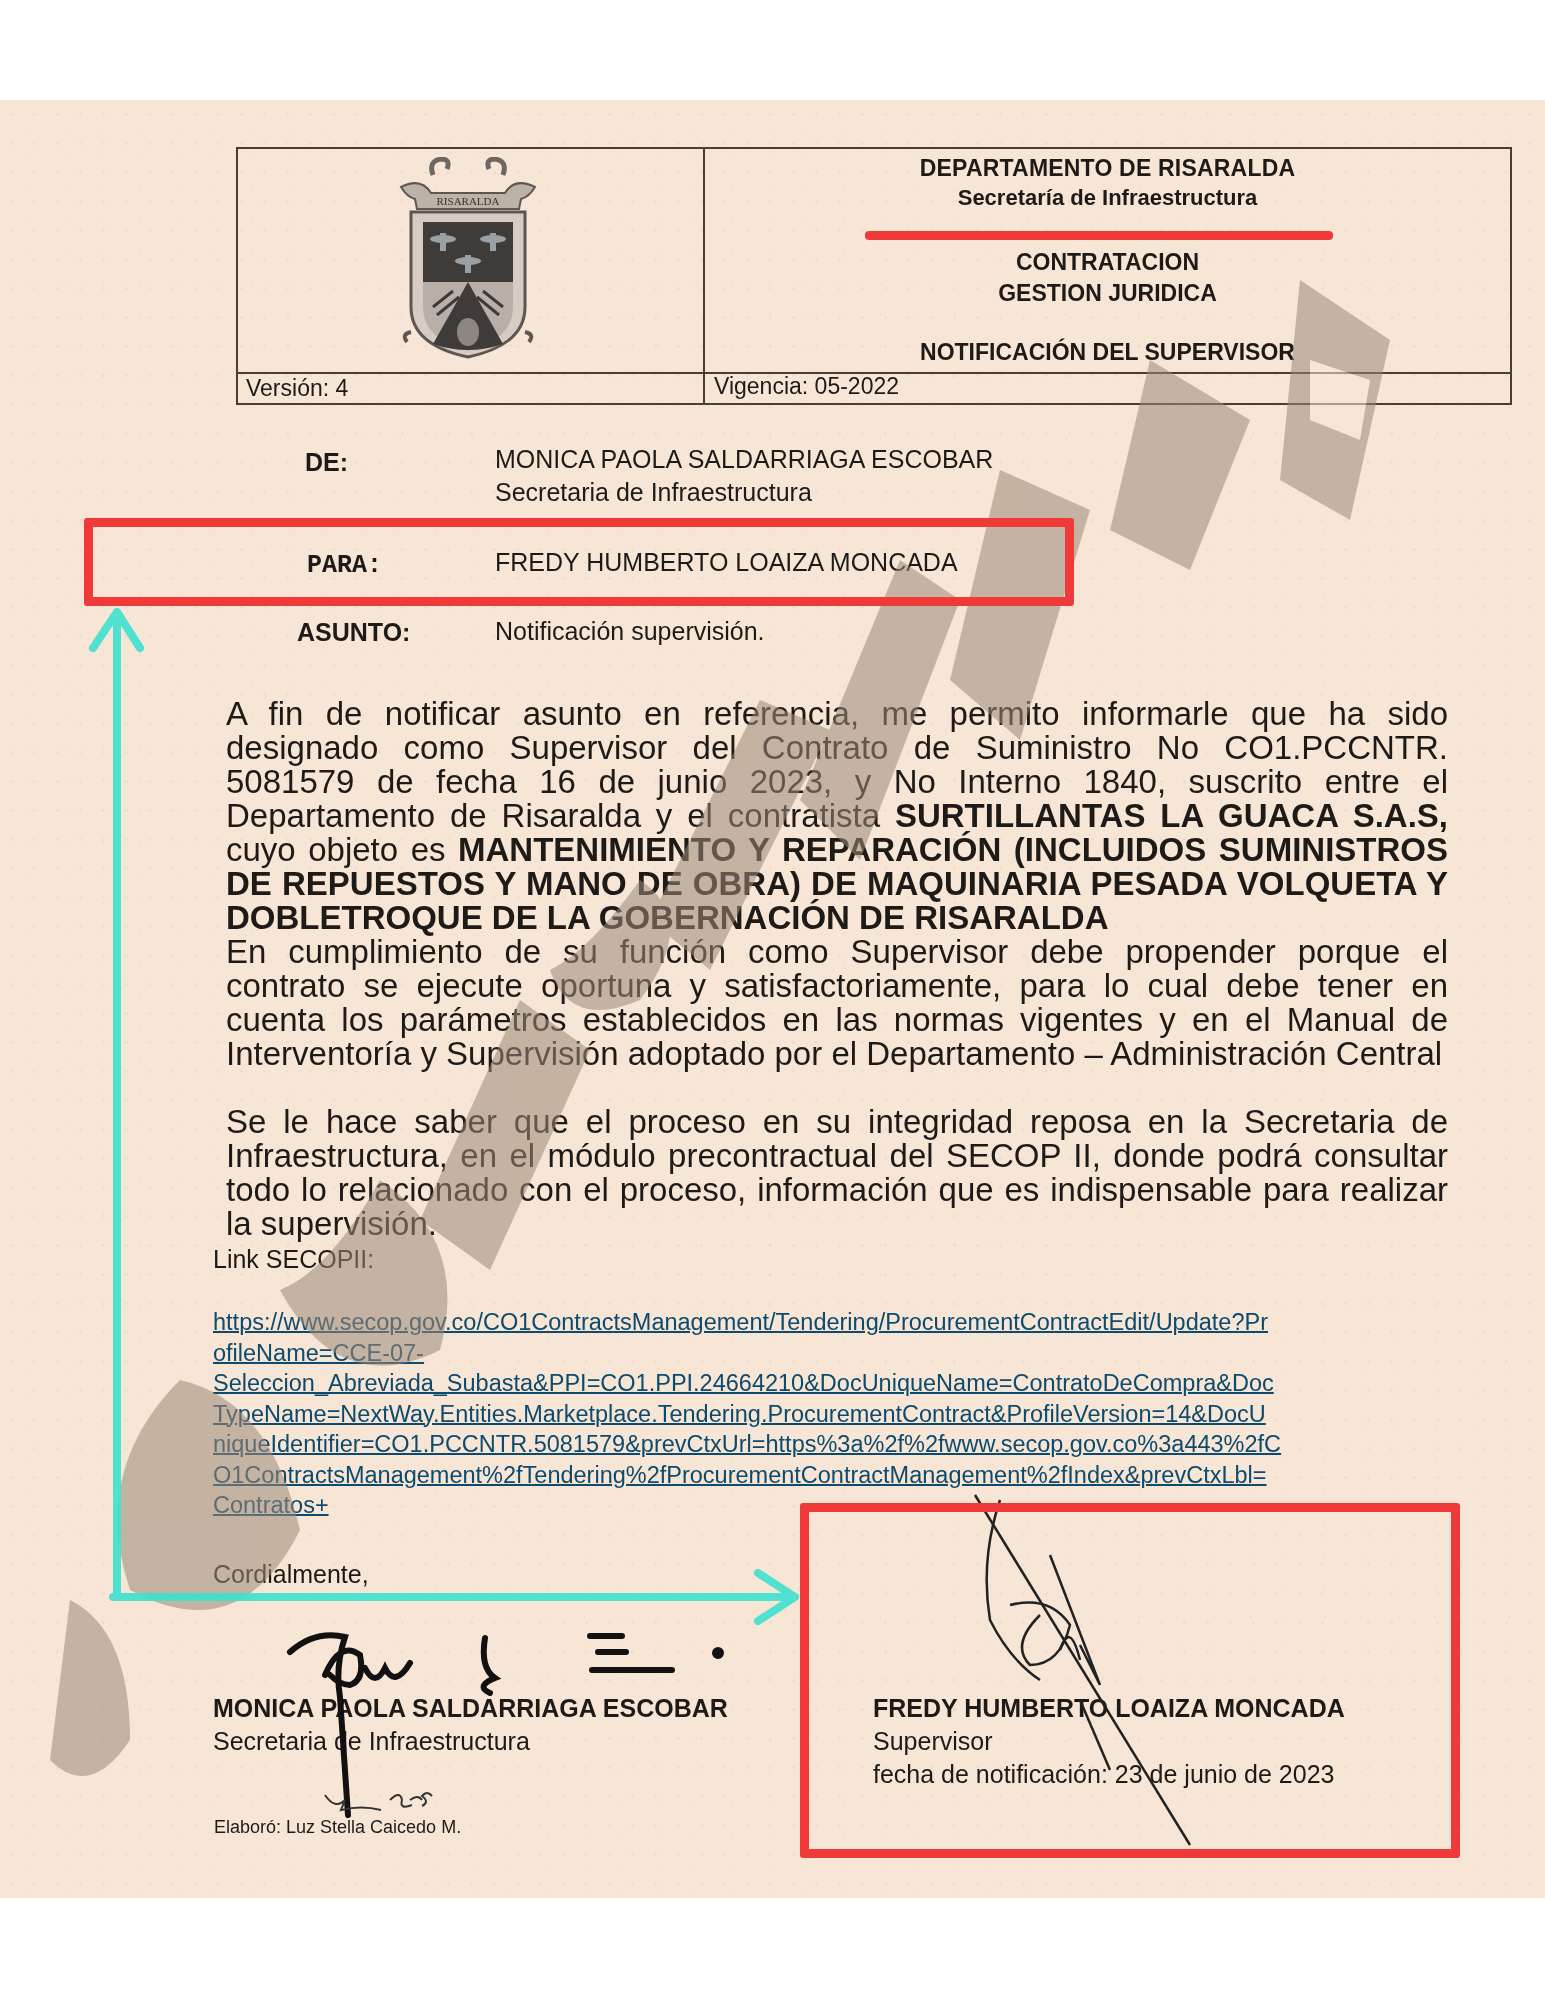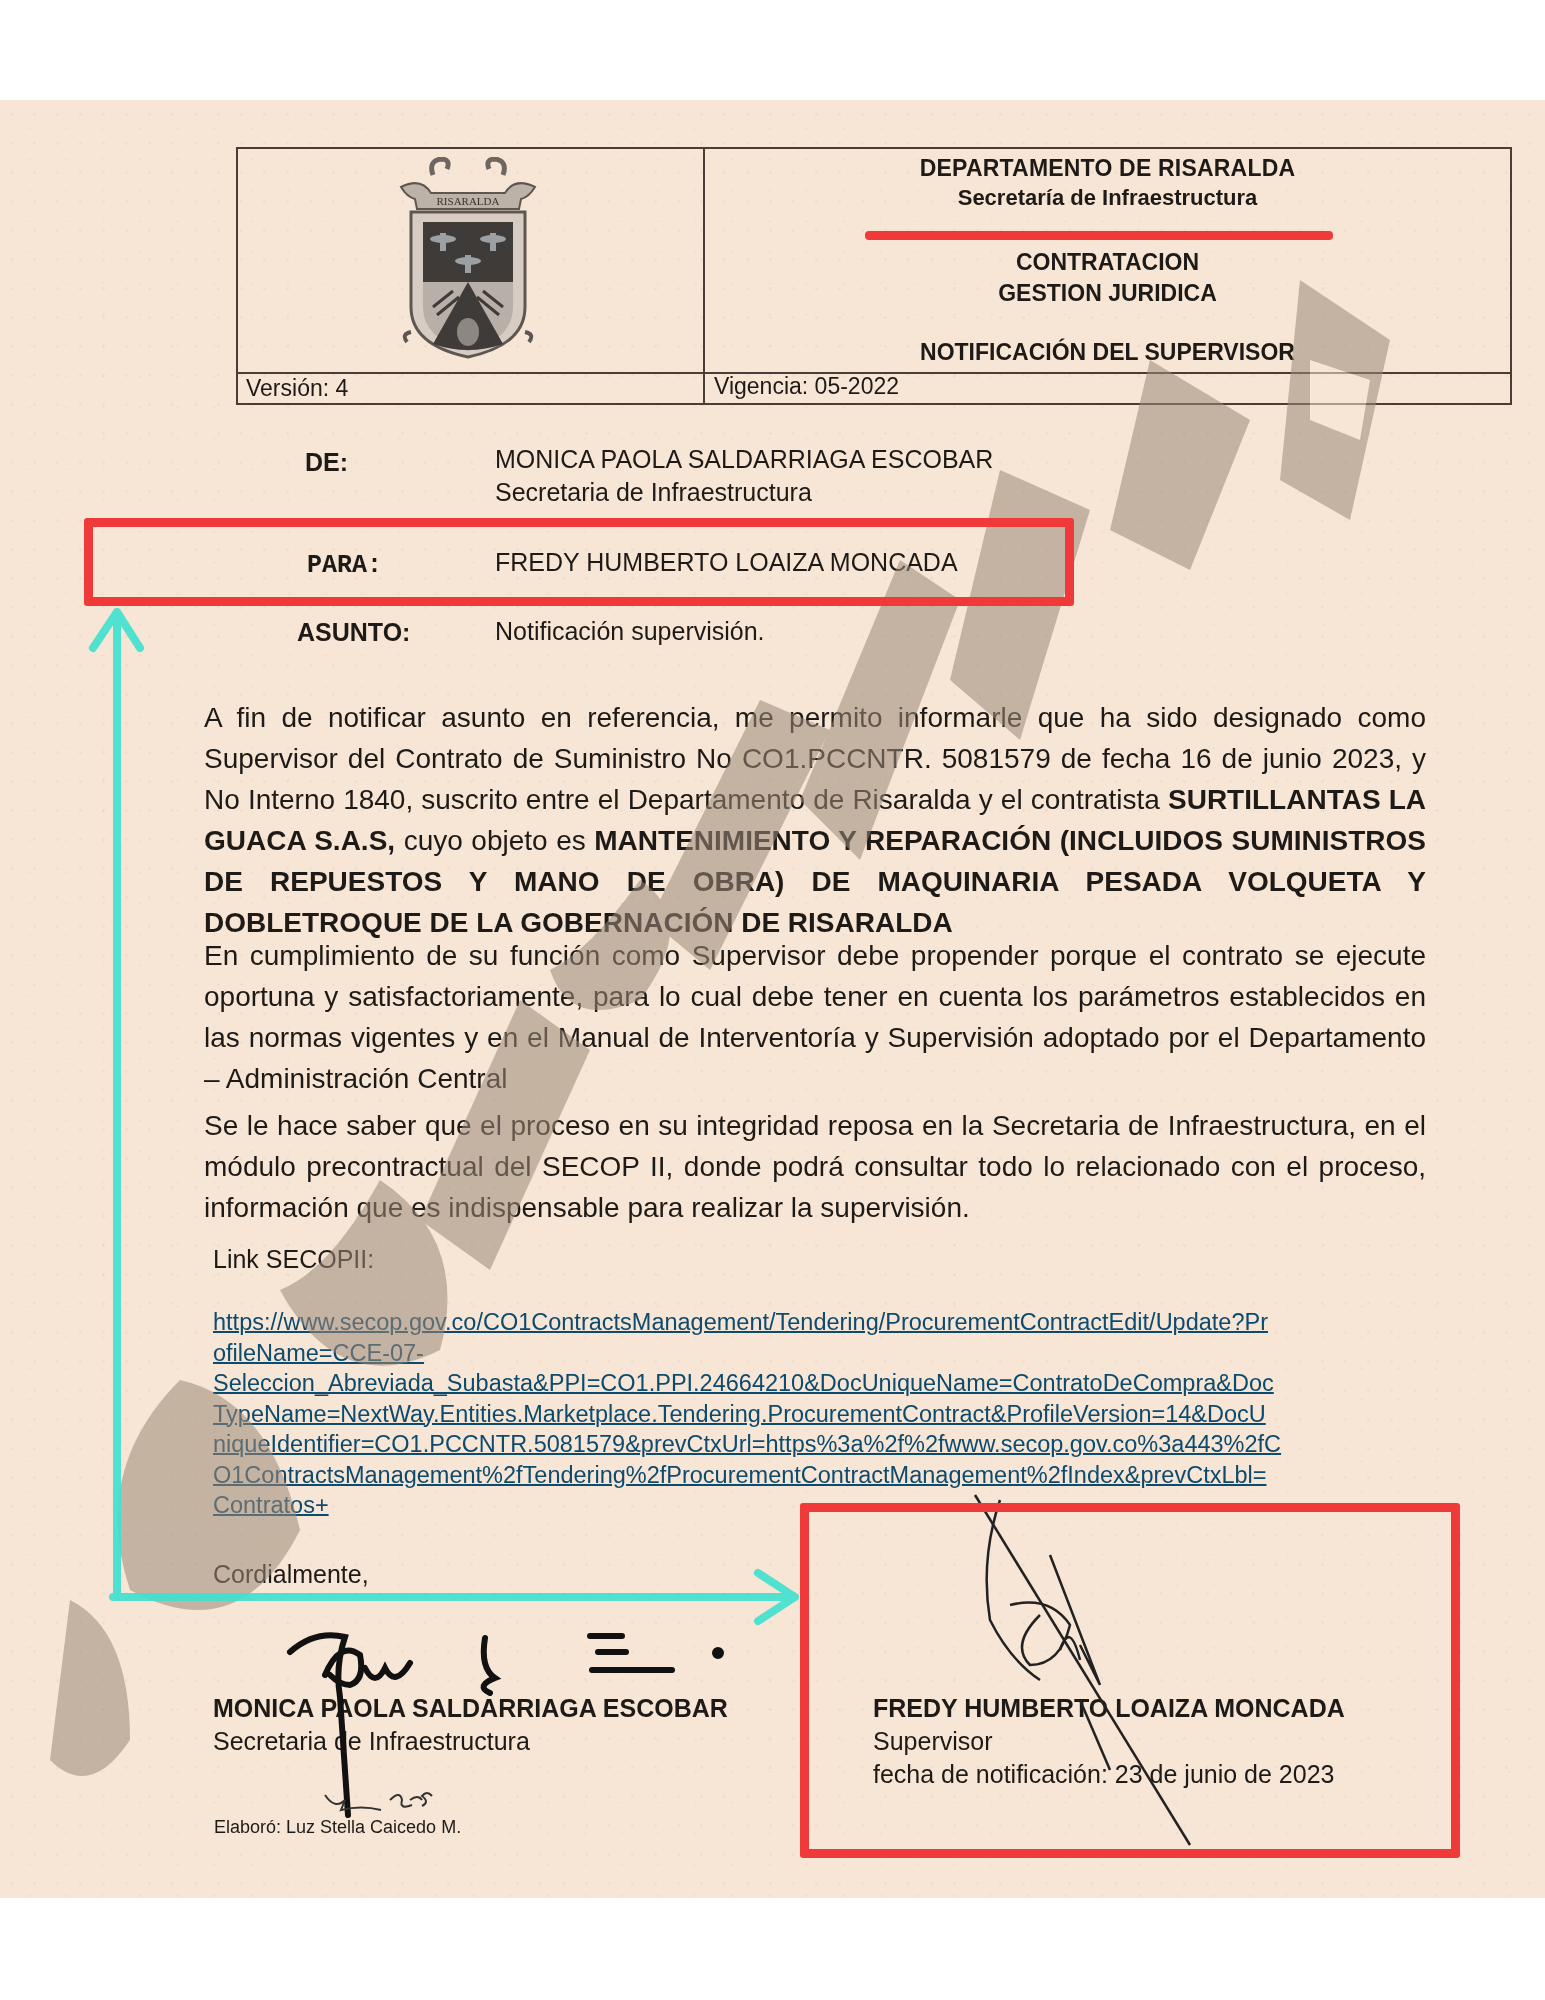--- a/index.html
+++ b/index.html
@@ -35,21 +35,21 @@
   .hdr .red-line { position: absolute; left: 160px; width: 468px; top: 82px; height: 9px; background: #f03a3a; border-radius: 4px; }
   .hdr .gest { position: absolute; left: 0; right: 0; top: 98px; font-weight: bold; font-size: 23px; line-height: 31px; }
   .hdr .notif { position: absolute; left: 0; right: 0; top: 190px; font-weight: bold; font-size: 23px; }
   .hdr .version { position: absolute; left: 8px; top: 226px; font-size: 23px; }
   .hdr .vigencia { position: absolute; left: 476px; top: 224px; font-size: 23px; }
 
   .field-label { position: absolute; font-weight: bold; font-size: 25px; }
   .field-value { position: absolute; font-size: 25px; line-height: 33px; }
 
   .body-text {
-    position: absolute; left: 204px; width: 1222px; font-size: 28px; line-height: 41px;
+    position: absolute; left: 226px; width: 1222px; font-size: 33px; line-height: 34px;
     text-align: justify;
   }
   .body-text b { font-weight: bold; }
   .link-text {
     position: absolute; left: 213px; width: 1230px; font-size: 23.5px; line-height: 30.5px;
     text-decoration: underline; text-decoration-thickness: 2px; color: #0c4a6e;
     word-break: break-all; white-space: pre-line;
   }
   .sig-block { position: absolute; font-size: 25px; line-height: 33px; }
   .sig-block .name { font-weight: bold; }

